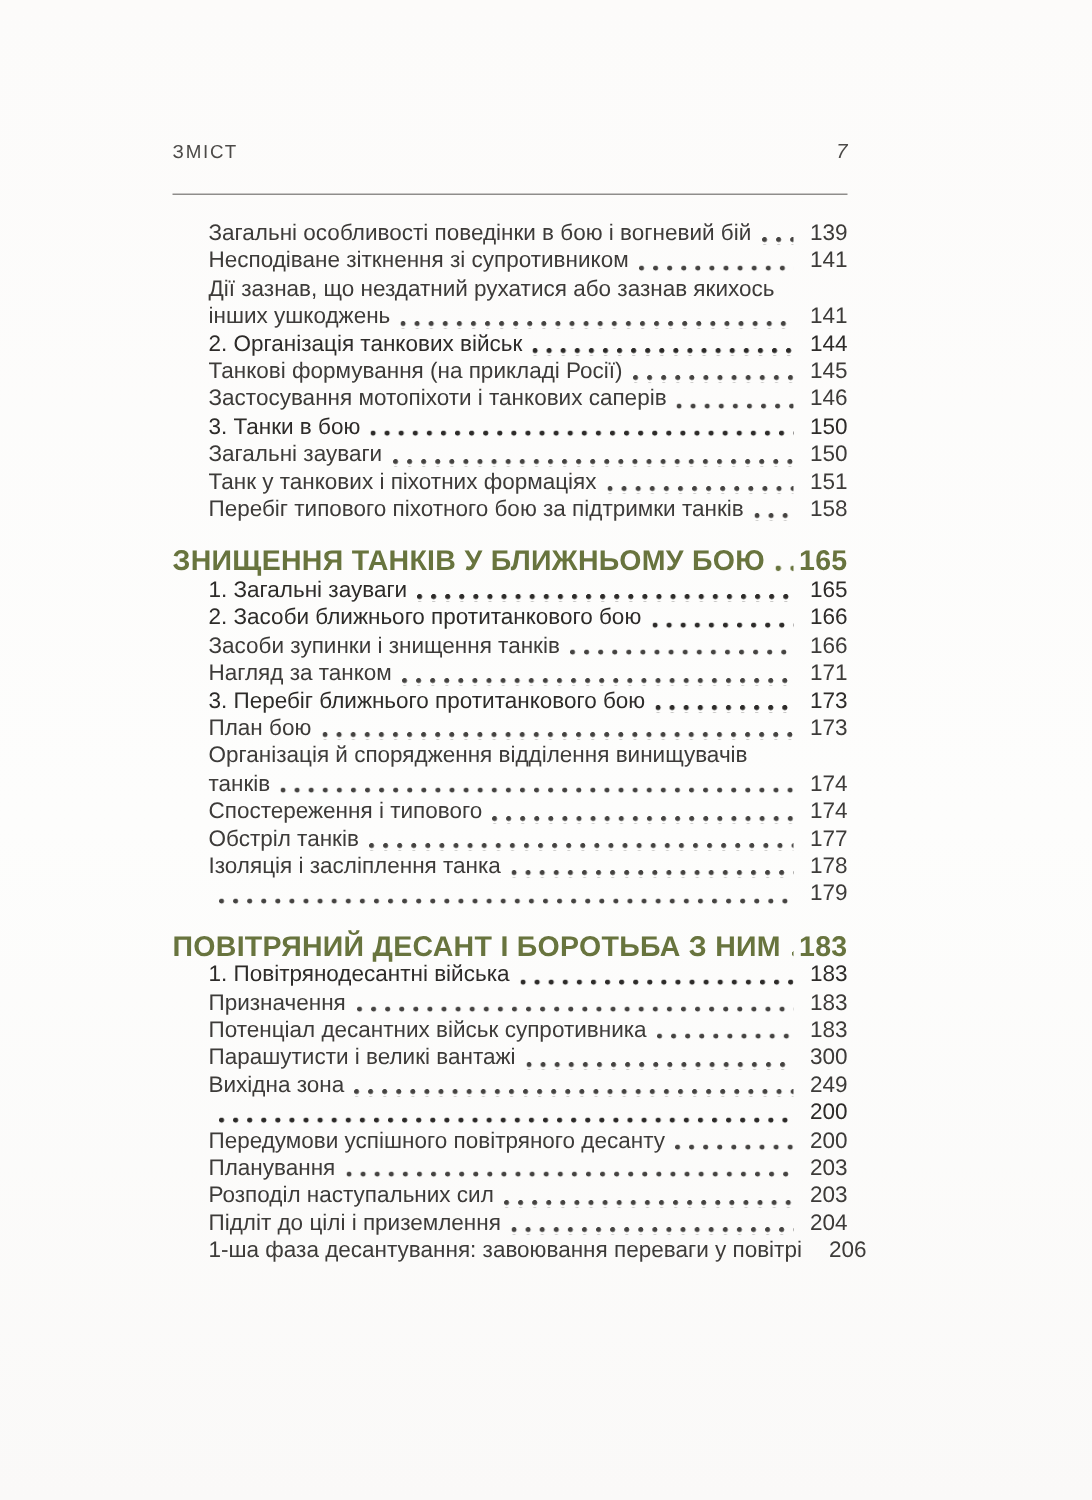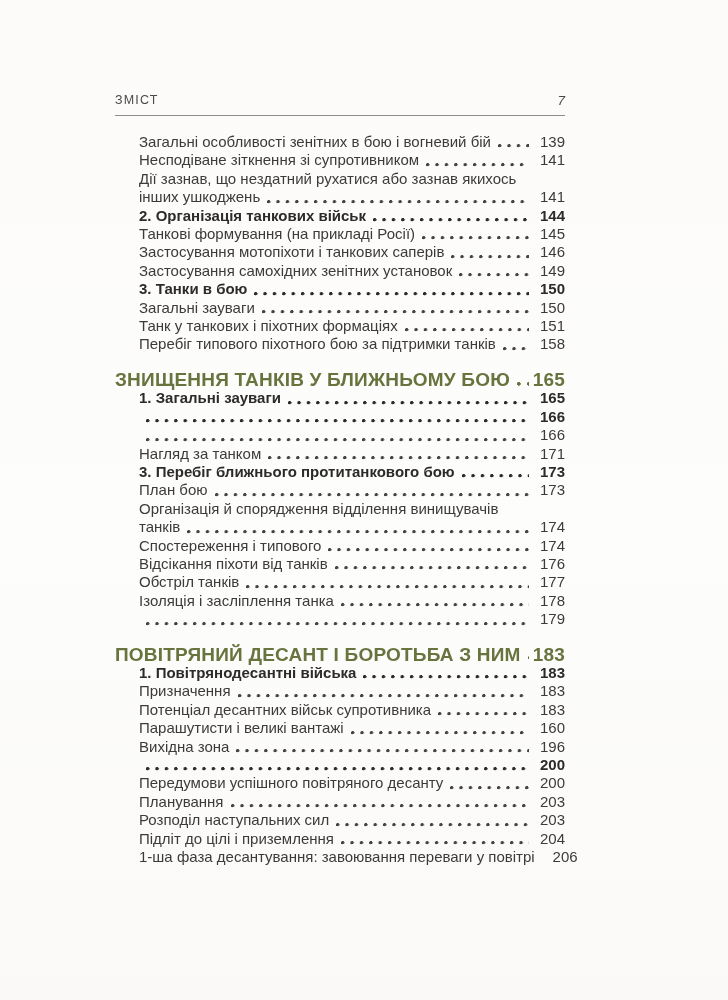--- a/index.html
+++ b/index.html
@@ -16,23 +16,23 @@
     overflow: hidden;
   }
   .content {
     position: absolute;
     left: 115px; top: 93px;
     width: 450px;
   }
   .page-header {
     display: flex;
     justify-content: space-between;
-    align-items: flex-start;
+    align-items: flex-end;
     border-bottom: 1px solid #8f8d8b;
-    padding-bottom: 7px;
+    padding-bottom: 21px;
   }
   .running-title {
     font-size: 12.5px;
     letter-spacing: 1.2px;
     color: #4c4a48;
   }
   .folio {
     font-size: 13.5px;
     font-style: italic;
     color: #4c4a48;
@@ -44,21 +44,21 @@
   .toc-row {
     display: flex;
     align-items: baseline;
     line-height: 18.4px;
     font-size: 15px;
     color: #3d3b39;
     white-space: nowrap;
   }
   .toc-entry { padding-left: 24px; }
   .toc-row .label { flex: 0 0 auto; }
-  .toc-row.bold { font-weight: bold; color: #2d2b29; }
+  .toc-row.bold { font-weight: normal; color: #2d2b29; }
 
   .toc-heading {
     font-weight: bold;
     font-size: 19px;
     color: #68743e;
     letter-spacing: 0.2px;
   }
   .toc-heading .pagenum { color: #68743e; font-weight: bold; }
 
   .dots {
@@ -91,21 +91,21 @@
 
 <div class="page">
   <div class="content">
     <div class="page-header">
       <span class="running-title">ЗМІСТ</span>
       <span class="folio">7</span>
     </div>
     <div class="toc">
         <div class="toc-section">
           <div class="toc-row toc-entry">
-            <span class="label">Загальні особливості зенітних в бою і вогневий бій</span>
+            <span class="label">Загальні особливості поведінки в бою і вогневий бій</span>
             <span class="dots"></span>
             <span class="pagenum">139</span>
           </div>
           <div class="toc-row toc-entry">
             <span class="label">Несподіване зіткнення зі супротивником</span>
             <span class="dots"></span>
             <span class="pagenum">141</span>
           </div>
           <div class="toc-row toc-entry pre-line">Дії зазнав, що нездатний рухатися або зазнав якихось</div>
           <div class="toc-row toc-entry">
@@ -120,25 +120,20 @@
           </div>
           <div class="toc-row toc-entry">
             <span class="label">Танкові формування (на прикладі Росії)</span>
             <span class="dots"></span>
             <span class="pagenum">145</span>
           </div>
           <div class="toc-row toc-entry">
             <span class="label">Застосування мотопіхоти і танкових саперів</span>
             <span class="dots"></span>
             <span class="pagenum">146</span>
-          </div>
-          <div class="toc-row toc-entry">
-            <span class="label">Застосування самохідних зенітних установок</span>
-            <span class="dots"></span>
-            <span class="pagenum">149</span>
           </div>
           <div class="toc-row toc-entry bold">
             <span class="label">3. Танки в бою</span>
             <span class="dots"></span>
             <span class="pagenum">150</span>
           </div>
           <div class="toc-row toc-entry">
             <span class="label">Загальні зауваги</span>
             <span class="dots"></span>
             <span class="pagenum">150</span>
@@ -159,24 +154,26 @@
             <span class="label">ЗНИЩЕННЯ ТАНКІВ У БЛИЖНЬОМУ БОЮ</span>
             <span class="dots"></span>
             <span class="pagenum">165</span>
           </div>
           <div class="toc-row toc-entry bold">
             <span class="label">1. Загальні зауваги</span>
             <span class="dots"></span>
             <span class="pagenum">165</span>
           </div>
           <div class="toc-row toc-entry bold">
+            <span class="label">2. Засоби ближнього протитанкового бою</span>
             <span class="dots"></span>
             <span class="pagenum">166</span>
           </div>
           <div class="toc-row toc-entry">
+            <span class="label">Засоби зупинки і знищення танків</span>
             <span class="dots"></span>
             <span class="pagenum">166</span>
           </div>
           <div class="toc-row toc-entry">
             <span class="label">Нагляд за танком</span>
             <span class="dots"></span>
             <span class="pagenum">171</span>
           </div>
           <div class="toc-row toc-entry bold">
             <span class="label">3. Перебіг ближнього протитанкового бою</span>
@@ -191,25 +188,20 @@
           <div class="toc-row toc-entry pre-line">Організація й спорядження відділення винищувачів</div>
           <div class="toc-row toc-entry">
             <span class="label">танків</span>
             <span class="dots"></span>
             <span class="pagenum">174</span>
           </div>
           <div class="toc-row toc-entry">
             <span class="label">Спостереження і типового</span>
             <span class="dots"></span>
             <span class="pagenum">174</span>
-          </div>
-          <div class="toc-row toc-entry">
-            <span class="label">Відсікання піхоти від танків</span>
-            <span class="dots"></span>
-            <span class="pagenum">176</span>
           </div>
           <div class="toc-row toc-entry">
             <span class="label">Обстріл танків</span>
             <span class="dots"></span>
             <span class="pagenum">177</span>
           </div>
           <div class="toc-row toc-entry">
             <span class="label">Ізоляція і засліплення танка</span>
             <span class="dots"></span>
             <span class="pagenum">178</span>
@@ -236,26 +228,26 @@
             <span class="pagenum">183</span>
           </div>
           <div class="toc-row toc-entry">
             <span class="label">Потенціал десантних військ супротивника</span>
             <span class="dots"></span>
             <span class="pagenum">183</span>
           </div>
           <div class="toc-row toc-entry">
             <span class="label">Парашутисти і великі вантажі</span>
             <span class="dots"></span>
-            <span class="pagenum">160</span>
+            <span class="pagenum">300</span>
           </div>
           <div class="toc-row toc-entry">
             <span class="label">Вихідна зона</span>
             <span class="dots"></span>
-            <span class="pagenum">196</span>
+            <span class="pagenum">249</span>
           </div>
           <div class="toc-row toc-entry bold">
             <span class="dots"></span>
             <span class="pagenum">200</span>
           </div>
           <div class="toc-row toc-entry">
             <span class="label">Передумови успішного повітряного десанту</span>
             <span class="dots"></span>
             <span class="pagenum">200</span>
           </div>

